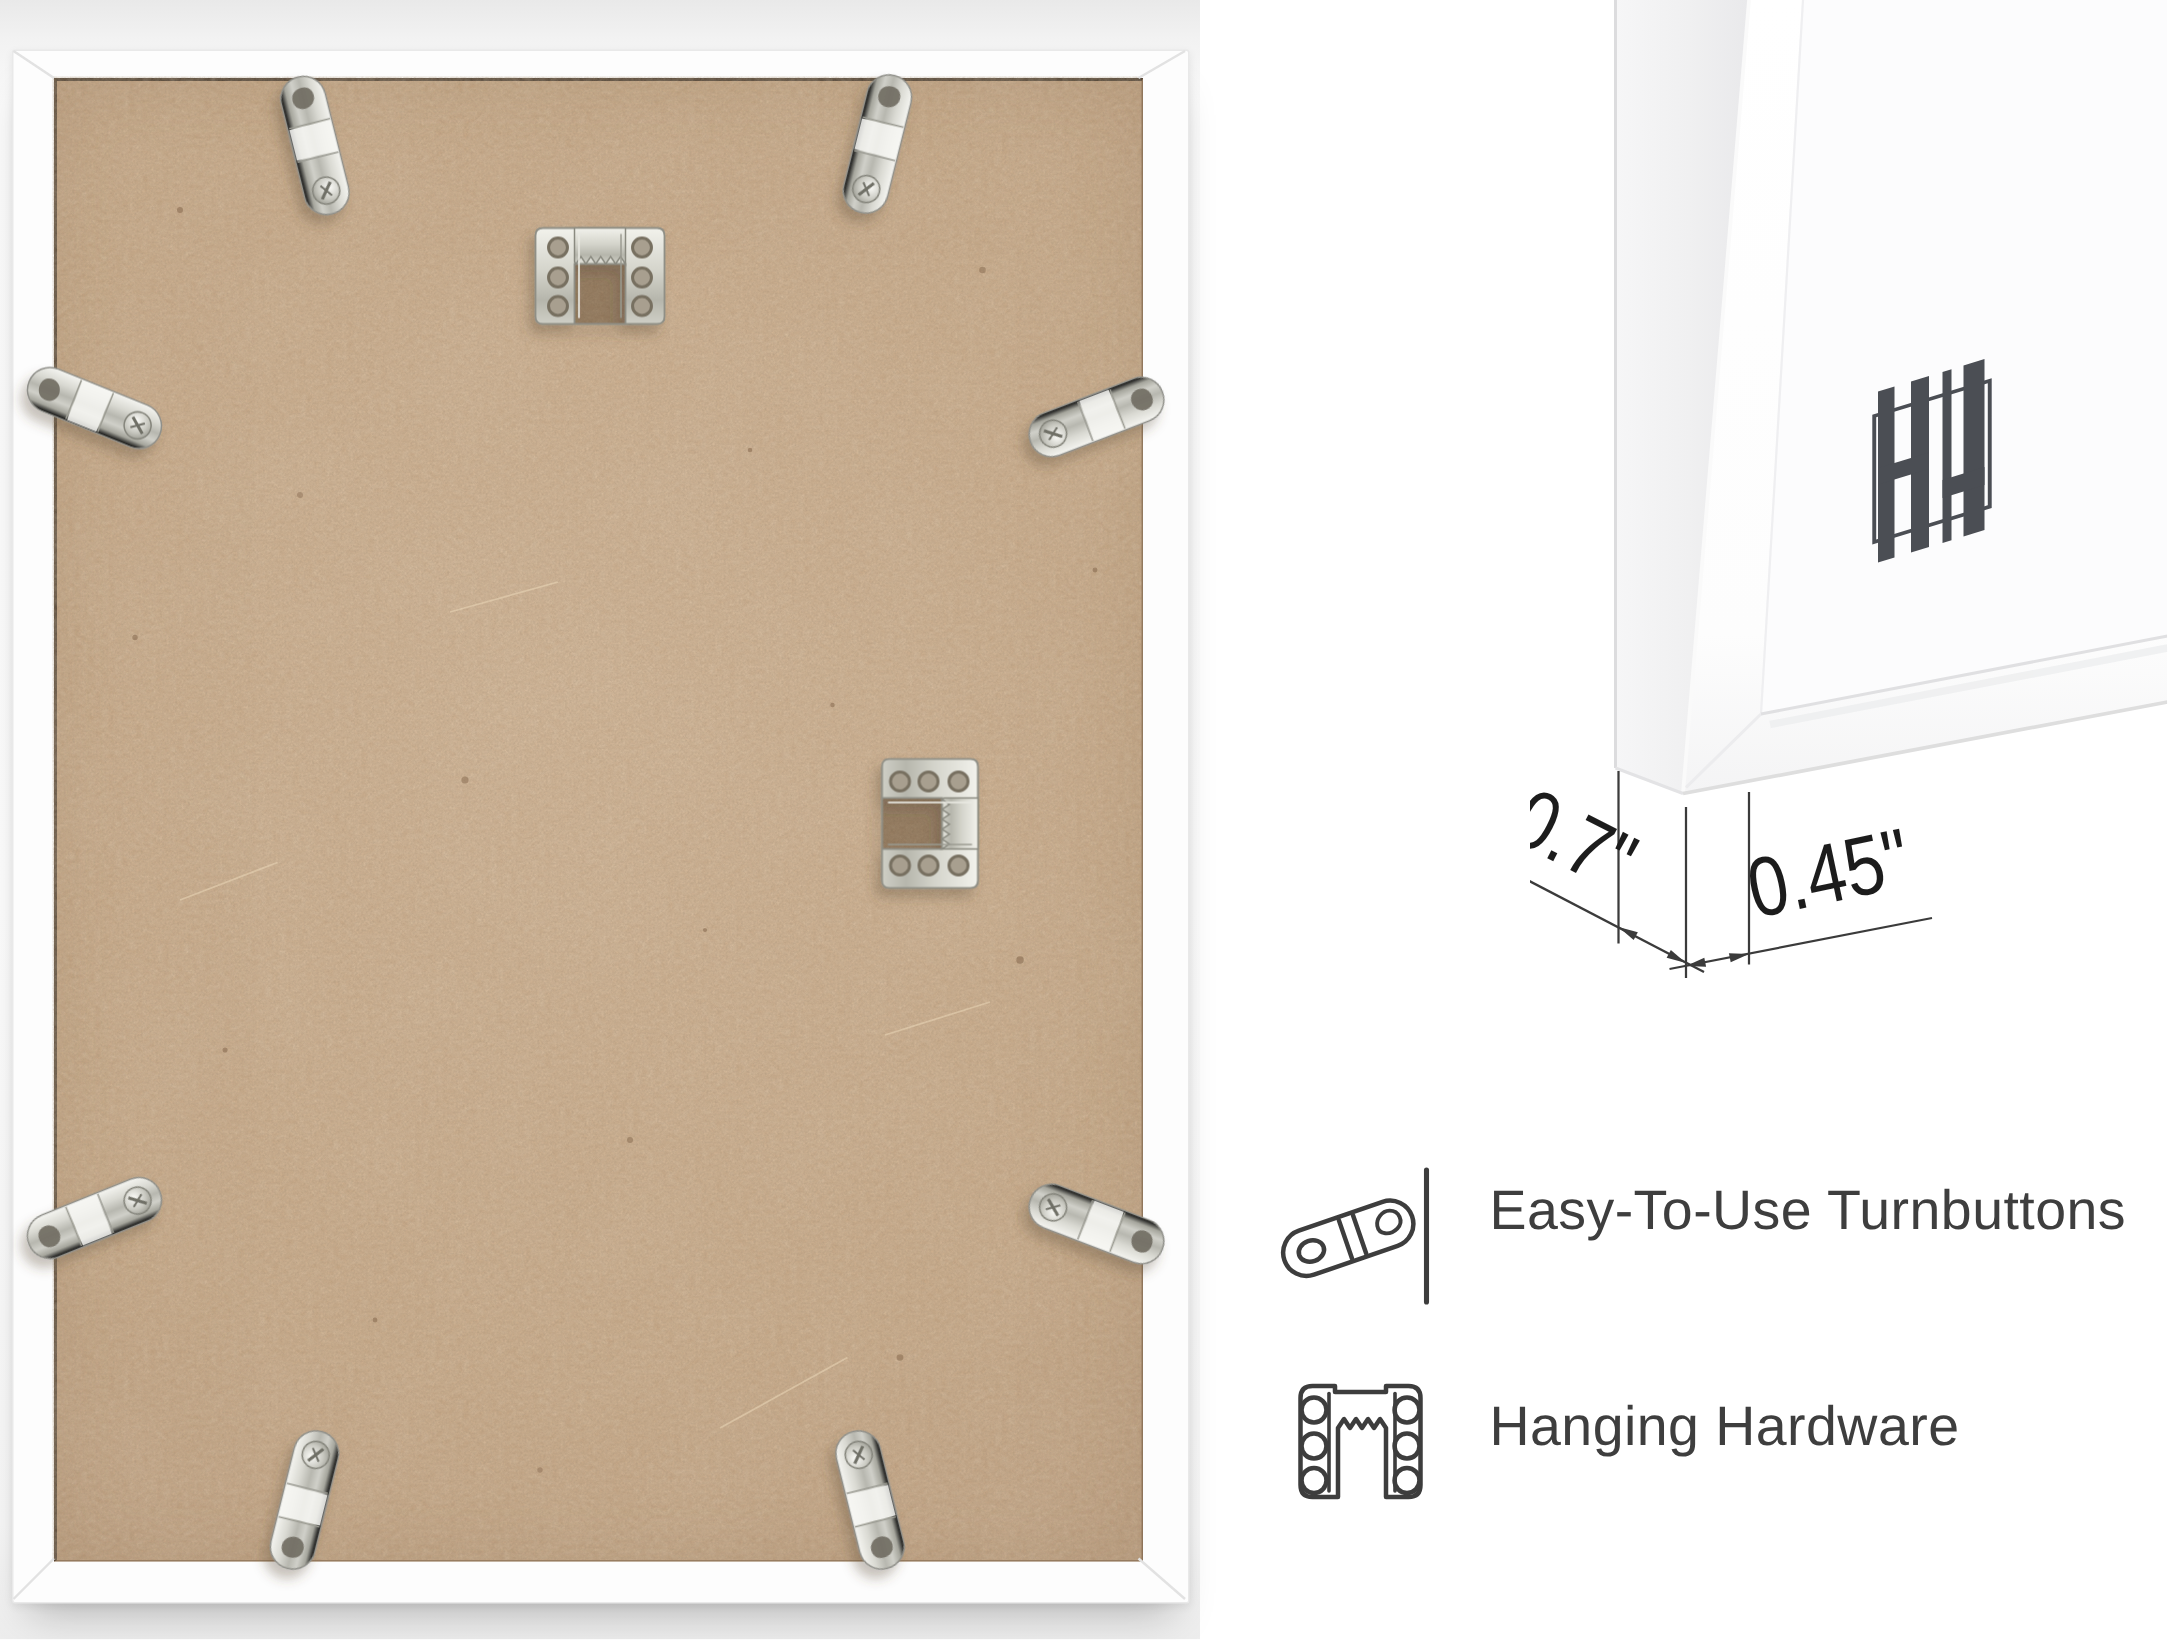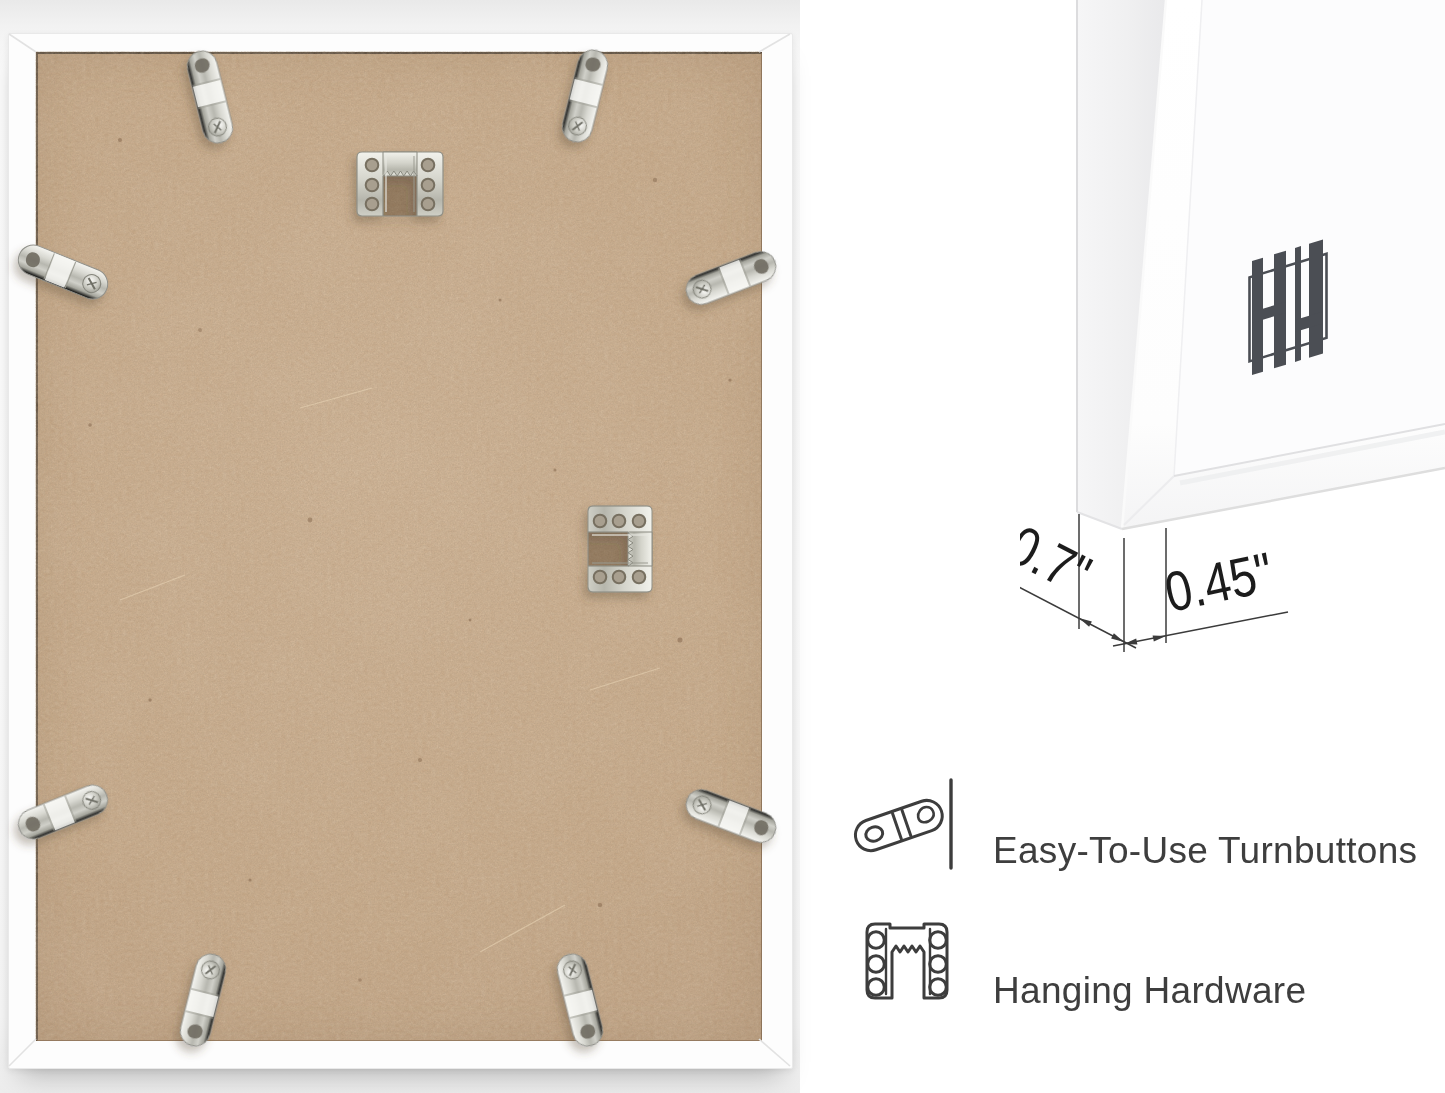--- a/index.html
+++ b/index.html
@@ -12,26 +12,26 @@
          background:#fdfdfd;border:1px solid #e9e9e9;border-radius:2px;
          box-shadow:0 18px 26px -12px rgba(0,0,0,.25),0 2px 6px rgba(0,0,0,.07);}
   .mdf-board{position:absolute;left:27px;top:18px;right:30px;bottom:27px;
          background:radial-gradient(120% 90% at 48% 42%,#d2b494 0%,#c9a987 52%,#bd9c7d 88%,#b4937a 100%);
          border-top:2px solid rgba(48,38,28,.85);border-left:2px solid rgba(58,46,34,.8);
          border-right:1px solid rgba(92,72,52,.5);border-bottom:1px solid rgba(92,72,52,.45);
          box-shadow:inset 0 0 46px rgba(118,88,58,.18);}
   .overlay{position:absolute;left:0;top:0;width:800px;height:1093px;pointer-events:none;}
   
   .corner-svg{position:absolute;left:1020px;top:0;width:425px;height:700px;}
-  .feature-row{position:absolute;display:flex;align-items:flex-end;}
+  .feature-row{position:absolute;display:flex;align-items:flex-start;}
   .feature-label{font-size:37px;color:#3e3e3e;letter-spacing:.3px;white-space:nowrap;}
   .f1{left:852px;top:772px;}
   .f2{left:852px;top:912px;}
   .f1 .feature-label{margin-left:31px;margin-top:14px;}
-  .f2 .feature-label{margin-left:31px;margin-top:8px;}
+  .f2 .feature-label{margin-left:31px;margin-top:18px;}
   .icon-box{width:110px;height:100px;flex:0 0 auto;}
 </style>
 </head>
 <body>
 
 <div class="stage">
 
   <section class="photo">
     <div class="frame-back">
       <div class="mdf-board"></div>

